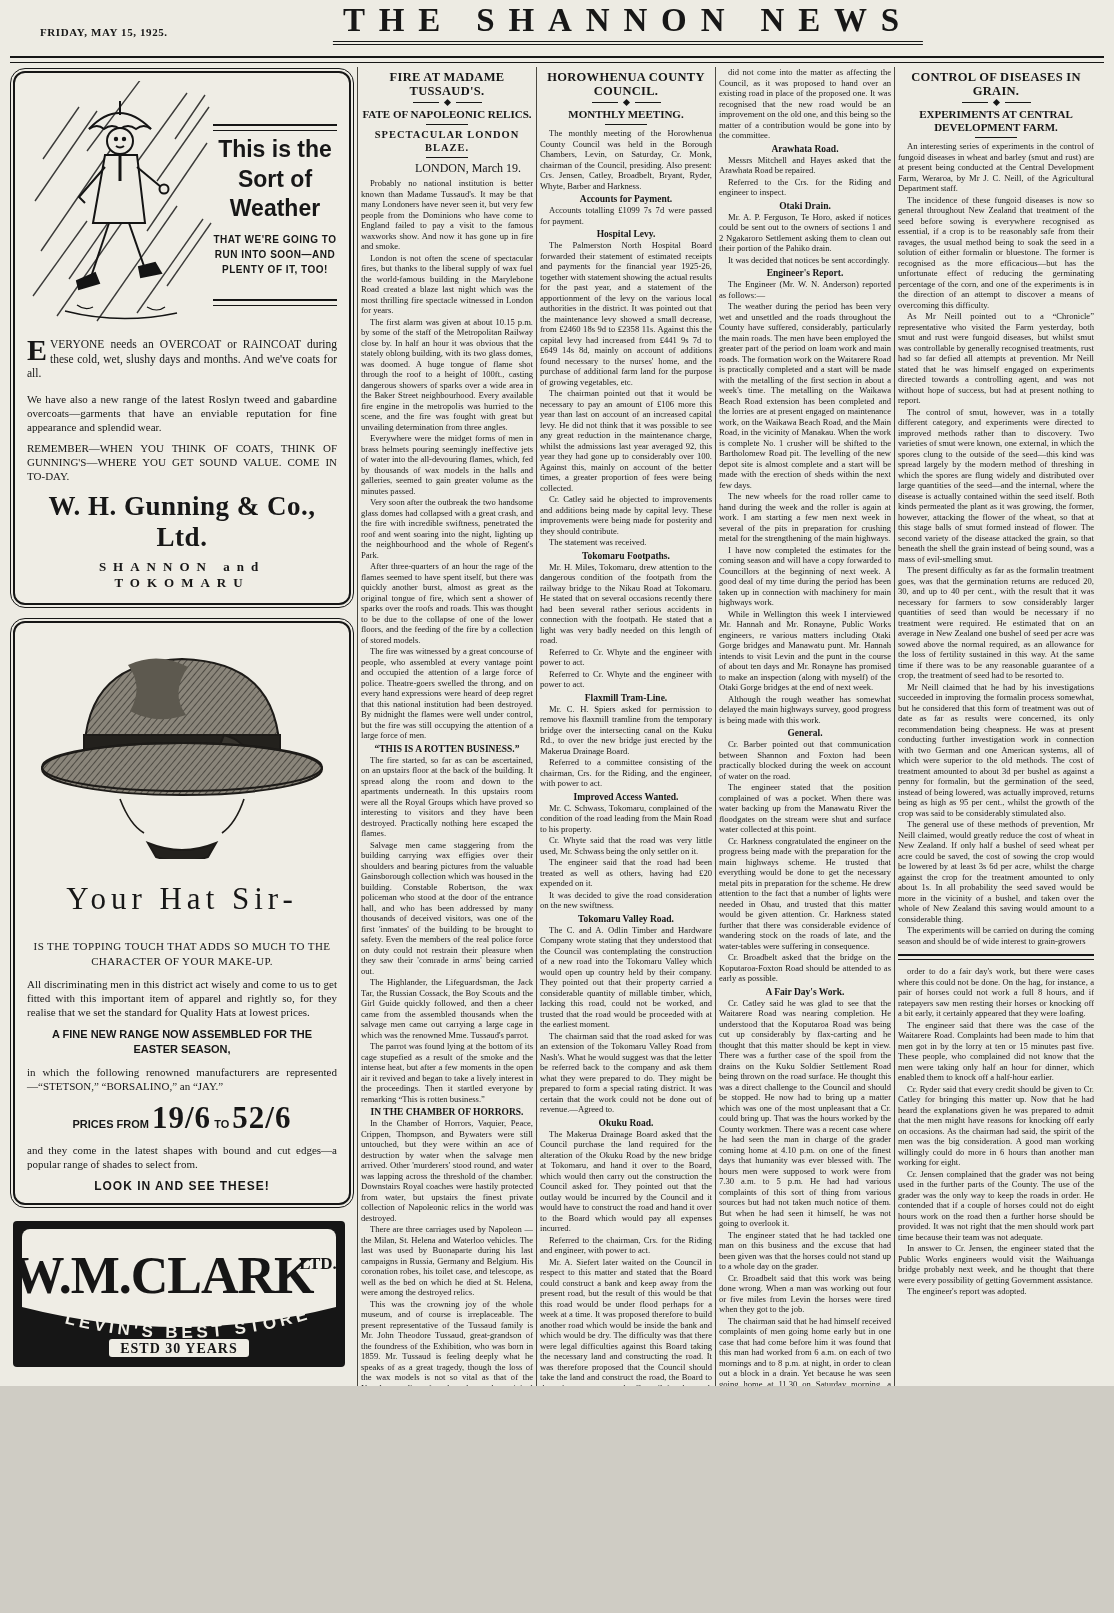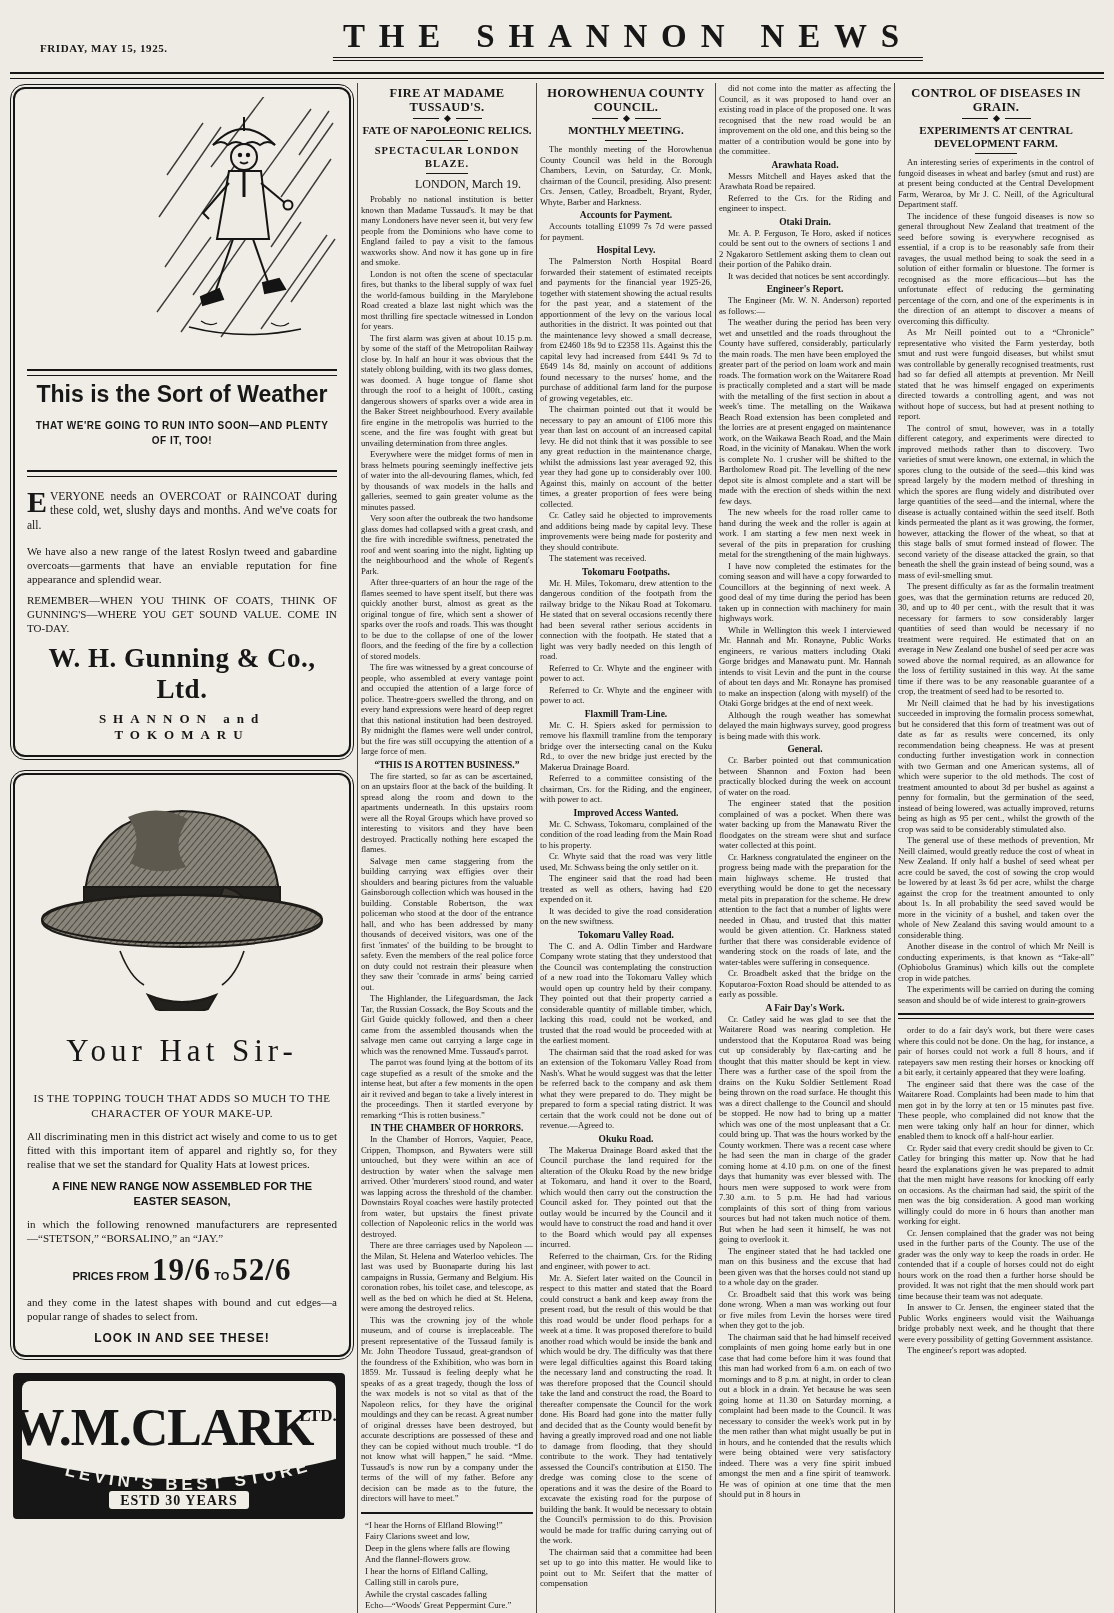--- a/index.html
+++ b/index.html
@@ -1,37 +1,37 @@
 <!DOCTYPE html>
 <html><head>
 <meta charset="utf-8">
 <style>
   html,body{margin:0;padding:0;background:#cfccc4;}
-  .page{width:1114px;height:1613px;margin:0 auto;background:#edebe3;box-sizing:border-box;
-        padding:18px 10px;font-family:"Liberation Serif",serif;color:#171717;overflow:hidden;position:relative;}
+  .page{width:1114px;height:1386px;margin:0 auto;background:#edebe3;box-sizing:border-box;
+        padding:2px 10px;font-family:"Liberation Serif",serif;color:#171717;overflow:hidden;position:relative;}
   
   .hdr{position:relative;height:52px;}
   .issue-date{position:absolute;left:30px;top:24px;font-size:11px;font-weight:bold;letter-spacing:.6px;}
   .masthead{position:absolute;left:618px;transform:translateX(-50%);top:0;margin:0;
             font-size:33px;font-weight:bold;letter-spacing:.42em;white-space:nowrap;
             border-bottom:4px double #161616;padding:0 10px 2px 10px;}
   .double-rule{height:4px;border-top:2px solid #161616;border-bottom:1px solid #161616;margin:2px 0 4px 0;}
   
   .columns{display:flex;height:1538px;overflow:hidden;}
   .col{overflow:hidden;flex:none;}
   .vrule{width:1px;background:#4a473f;margin:0 3px;flex:none;}
   .col-ads{width:344px;}
   .col-2{width:172px;}
   .col-3{width:172px;}
   .col-4{width:172px;}
   .col-5{width:196px;}
   
   .ad{border:2px solid #161616;outline:1px solid #161616;outline-offset:2px;border-radius:12px;
       padding:8px 12px;margin:4px 3px 16px 3px;background:#efede5;}
-  .weather-top{display:flex;align-items:flex-end;flex-direction:column;}
+  .weather-top{display:flex;align-items:center;}
   .weather-art{width:186px;flex:none;}
   .weather-right{flex:1;padding-top:20px;}
   .weather-head{font-family:"Liberation Sans",sans-serif;font-weight:bold;font-size:23px;line-height:1.3;text-align:center;margin:4px 0;}
   .weather-sub{font-family:"Liberation Sans",sans-serif;font-weight:bold;font-size:10px;line-height:15px;text-align:center;letter-spacing:.5px;margin-top:8px;}
   .dbl{height:4px;border-top:2px solid #161616;border-bottom:1px solid #161616;margin:4px 0;}
   .intro{font-size:11.5px;line-height:14.5px;margin-top:8px;text-align:justify;}
   .dropcap{float:left;font-size:30px;line-height:25px;padding-right:3px;font-weight:bold;}
   .coat-items{font-family:"Liberation Sans",sans-serif;font-weight:bold;font-size:10.5px;line-height:17px;
               letter-spacing:.3px;padding-left:26px;margin:10px 0;list-style:none;}
   .ad-para{font-size:11px;line-height:14px;text-align:justify;margin:7px 0;}
@@ -383,21 +383,20 @@
       <div class="rule-sm"></div>
 
       <div>
           <p>An interesting series of experiments in the control of fungoid diseases in wheat and barley (smut and rust) are at present being conducted at the Central Development Farm, Weraroa, by Mr J. C. Neill, of the Agricultural Department staff.</p>
           <p>The incidence of these fungoid diseases is now so general throughout New Zealand that treatment of the seed before sowing is everywhere recognised as essential, if a crop is to be reasonably safe from their ravages, the usual method being to soak the seed in a solution of either formalin or bluestone.  The former is recognised as the more efficacious—but has the unfortunate effect of reducing the germinating percentage of the corn, and one of the experiments is in the direction of an attempt to discover a means of overcoming this difficulty.</p>
           <p>As Mr Neill pointed out to a “Chronicle” representative who visited the Farm yesterday, both smut and rust were fungoid diseases, but whilst smut was controllable by generally recognised treatments, rust had so far defied all attempts at prevention.  Mr Neill stated that he was himself engaged on experiments directed towards a controlling agent, and was not without hope of success, but had at present nothing to report.</p>
           <p>The control of smut, however, was in a totally different category, and experiments were directed to improved methods rather than to discovery.  Two varieties of smut were known, one external, in which the spores clung to the outside of the seed—this kind was spread largely by the modern method of threshing in which the spores are flung widely and distributed over large quantities of the seed—and the internal, where the disease is actually contained within the seed itself.  Both kinds permeated the plant as it was growing, the former, however, attacking the flower of the wheat, so that at this stage balls of smut formed instead of flower.  The second variety of the disease attacked the grain, so that beneath the shell the grain instead of being sound, was a mass of evil-smelling smut.</p>
           <p>The present difficulty as far as the formalin treatment goes, was that the germination returns are reduced 20, 30, and up to 40 per cent., with the result that it was necessary for farmers to sow considerably larger quantities of seed than would be necessary if no treatment were required.  He estimated that on an average in New Zealand one bushel of seed per acre was sowed above the normal required, as an allowance for the loss of fertility sustained in this way.  At the same time if there was to be any reasonable guarantee of a crop, the treatment of seed had to be resorted to.</p>
           <p>Mr Neill claimed that he had by his investigations succeeded in improving the formalin process somewhat, but he considered that this form of treatment was out of date as far as results were concerned, its only recommendation being cheapness.  He was at present conducting further investigation work in connection with two German and one American systems, all of which were superior to the old methods.  The cost of treatment amounted to about 3d per bushel as against a penny for formalin, but the germination of the seed, instead of being lowered, was actually improved, returns being as high as 95 per cent., whilst the growth of the crop was said to be considerably stimulated also.</p>
           <p>The general use of these methods of prevention, Mr Neill claimed, would greatly reduce the cost of wheat in New Zealand.  If only half a bushel of seed wheat per acre could be saved, the cost of sowing the crop would be lowered by at least 3s 6d per acre, whilst the charge against the crop for the treatment amounted to only about 1s.  In all probability the seed saved would be more in the vicinity of a bushel, and taken over the whole of New Zealand this saving would amount to a considerable thing.</p>
-          <p>Another disease in the control of which Mr Neill is conducting experiments, is that known as “Take-all” (Ophiobolus Graminus) which kills out the complete crop in wide patches.</p>
           <p>The experiments will be carried on during the coming season and should be of wide interest to grain-growers</p>
         </div>
 
       <div class="midrule"></div>
 
       <div>
           <p>order to do a fair day's work, but there were cases where this could not be done.  On the hag, for instance, a pair of horses could not work a full 8 hours, and if ratepayers saw men resting their horses or knocking off a bit early, it certainly appeared that they were loafing.</p>
           <p>The engineer said that there was the case of the Waitarere Road.  Complaints had been made to him that men got in by the lorry at ten or 15 minutes past five.  These people, who complained did not know that the men were taking only half an hour for dinner, which enabled them to knock off a half-hour earlier.</p>
           <p>Cr. Ryder said that every credit should be given to Cr. Catley for bringing this matter up.  Now that he had heard the explanations given he was prepared to admit that the men might have reasons for knocking off early on occasions.  As the chairman had said, the spirit of the men was the big consideration.  A good man working willingly could do more in 6 hours than another man working for eight.</p>
           <p>Cr. Jensen complained that the grader was not being used in the further parts of the County.  The use of the grader was the only way to keep the roads in order.  He contended that if a couple of horses could not do eight hours work on the road then a further horse should be provided.  It was not right that the men should work part time because their team was not adequate.</p>

